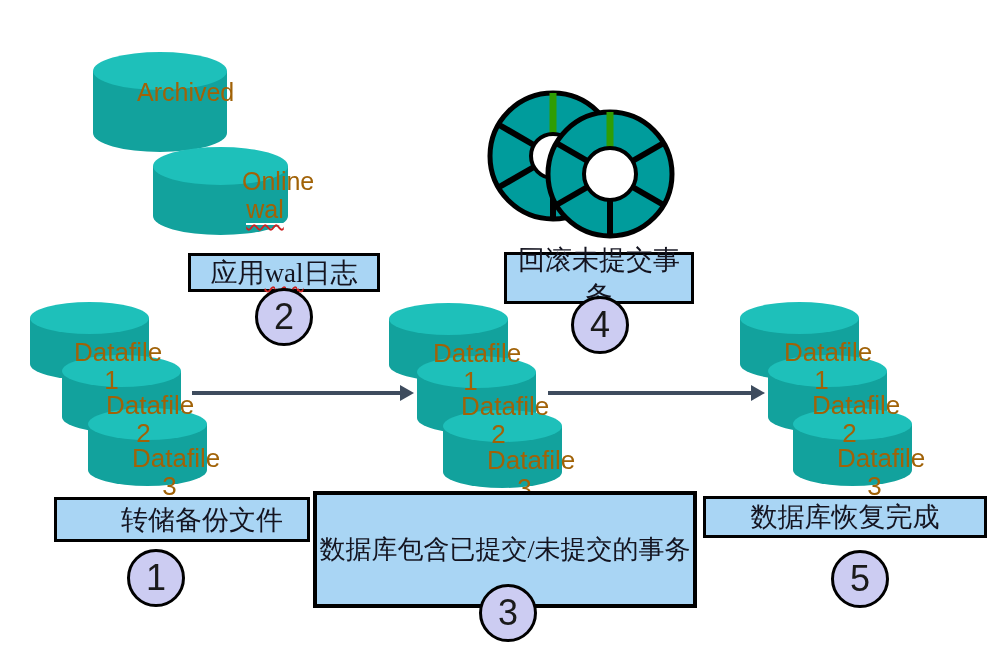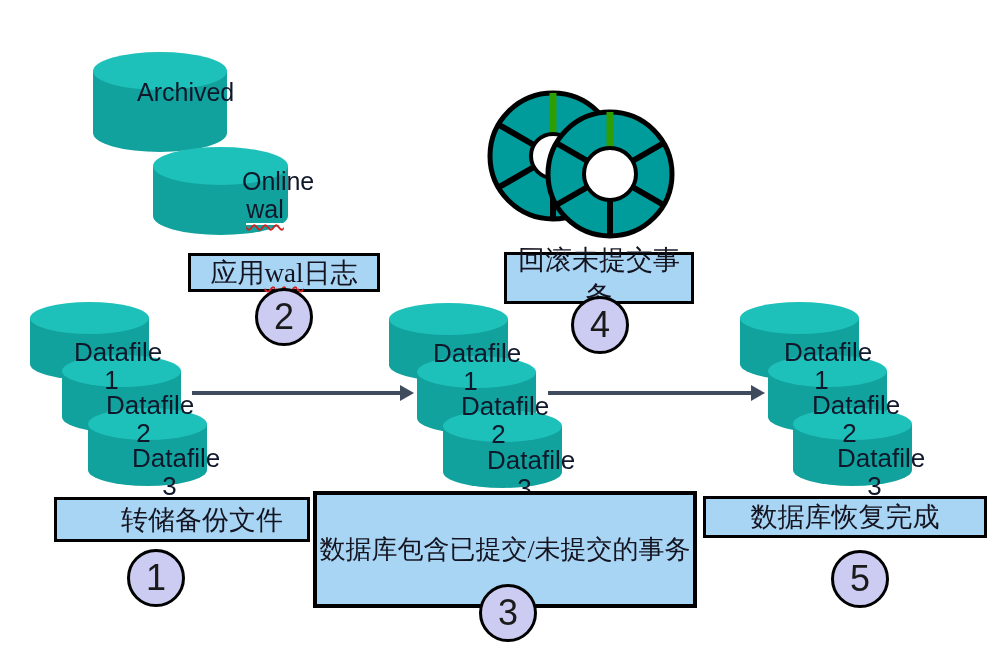--- a/index.html
+++ b/index.html
@@ -16,21 +16,21 @@
     background:#1EC0BA; border-radius:50%; z-index:2;
   }
   .cyl-body {
     position:absolute; left:0; right:0; top:16px; bottom:0;
     background:#12A29D;
     border-radius:0 0 50% 50% / 0 0 16px 16px; z-index:1;
   }
   .cyl.datafile { width:119px; height:78px; }
   .cyl-label {
     position:absolute; left:0; right:0; top:36px; z-index:3;
-    text-align:center; color:#0f172a; font-size:26px; line-height:28px;margin-left:44px;
+    text-align:center; color:#a16207; font-size:26px; line-height:28px;margin-left:44px;
   }
   .cyl.log .cyl-top { height:38px; }
   .cyl.log .cyl-body { top:19px; border-radius:0 0 50% 50% / 0 0 19px 19px; }
   .cyl.log .cyl-label { font-size:25px; line-height:28px; }
   .cyl.archived { left:93px; top:52px; width:134px; height:100px; }
   .cyl.archived .cyl-label { top:26px; }
   .cyl.online { left:153px; top:147px; width:135px; height:88px; }
   .cyl.online .cyl-label { top:20px;padding-left:45px; }
 
   .u-white-wavy {

